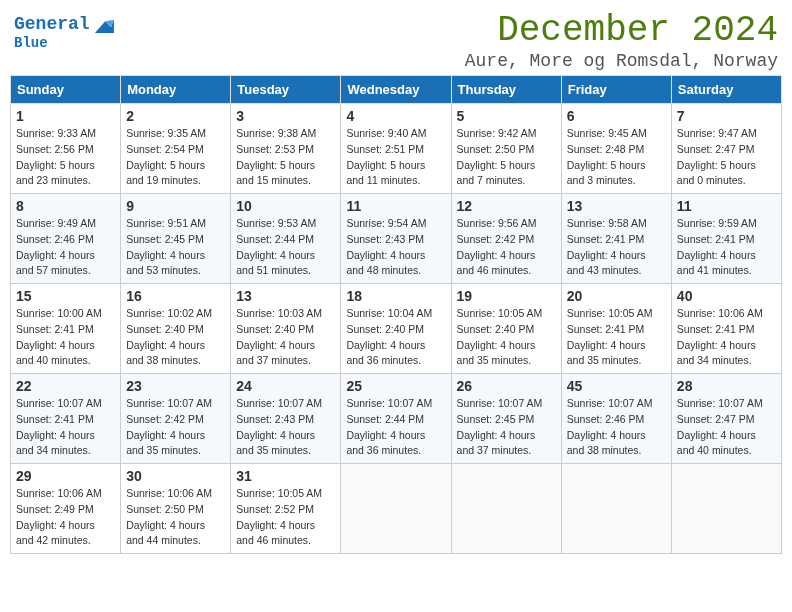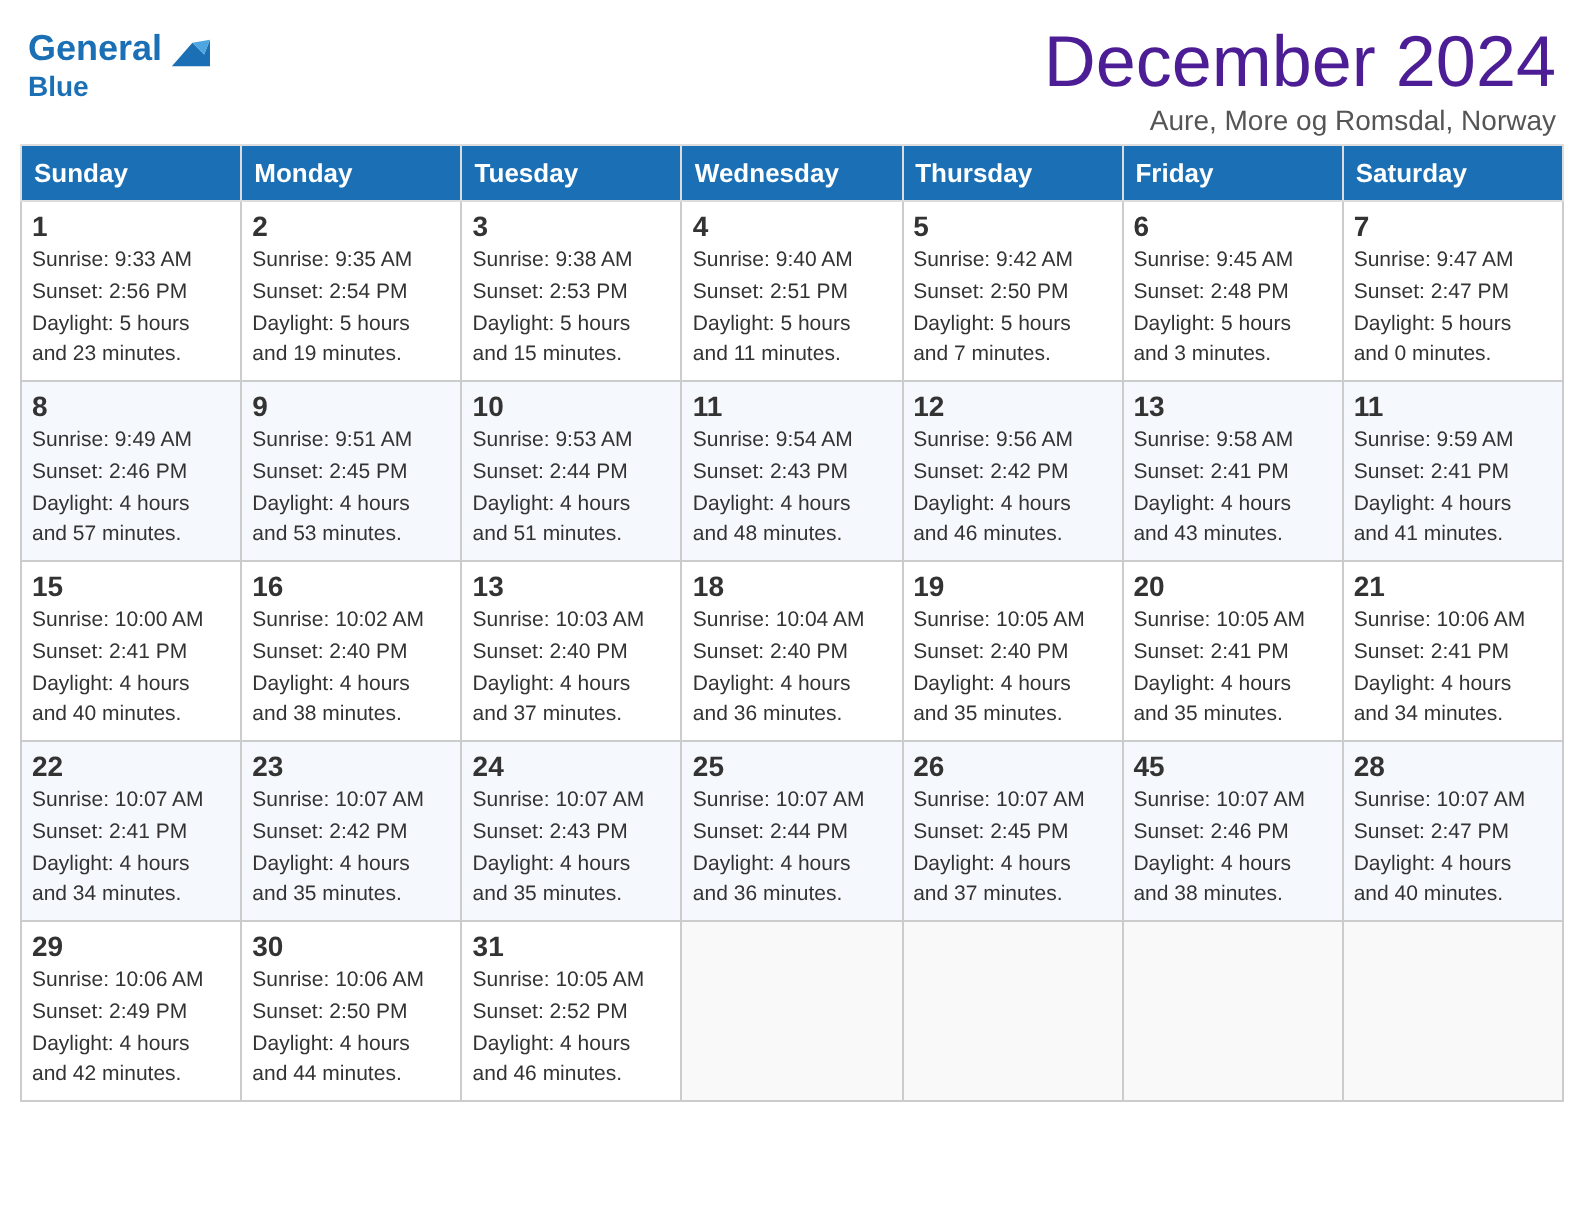--- a/index.html
+++ b/index.html
@@ -9,20 +9,21 @@
       width: 792px;
       min-height: 612px;
       padding: 10px;
     }
     .header {
       display: flex;
       align-items: flex-start;
       justify-content: space-between;
       margin-bottom: 4px;
       padding: 0 4px;
+      font-family: Liberation Mono, monospace;
     }
     .logo {
       display: flex;
       align-items: center;
       margin-top: 4px;
     }
     .logo-text {
       font-size: 18px;
       font-weight: bold;
       color: #333;
@@ -34,26 +35,27 @@
     .logo-icon {
       width: 22px;
       height: 22px;
       margin-left: 2px;
     }
     .title-block {
       text-align: right;
     }
     .month-title {
       font-size: 36px;
-      color: #4c1d95;
+      color: #4d7c0f;
       font-weight: normal;
     }
     .subtitle {
-      font-size: 14px;
+      font-size: 18px;
       color: #555;
+      text-align: center;
     }
     .calendar {
       width: 100%;
       border-collapse: collapse;
       margin-top: 4px;
       padding-left: 23px;
     }
     .calendar th {
       background: #1a6fb5;
       color: #fff;
@@ -291,21 +293,21 @@
       </td>
         <td>
         <span class="day-num">20</span>
         <span class="day-info">
           Sunrise: 10:05 AM<br>
           Sunset: 2:41 PM<br>
           Daylight: 4 hours and 35 minutes.
         </span>
       </td>
         <td>
-        <span class="day-num">21</span>
+        <span class="day-num">40</span>
         <span class="day-info">
           Sunrise: 10:06 AM<br>
           Sunset: 2:41 PM<br>
           Daylight: 4 hours and 34 minutes.
         </span>
       </td>
       </tr>
       <tr>
         <td>
         <span class="day-num">22</span>

